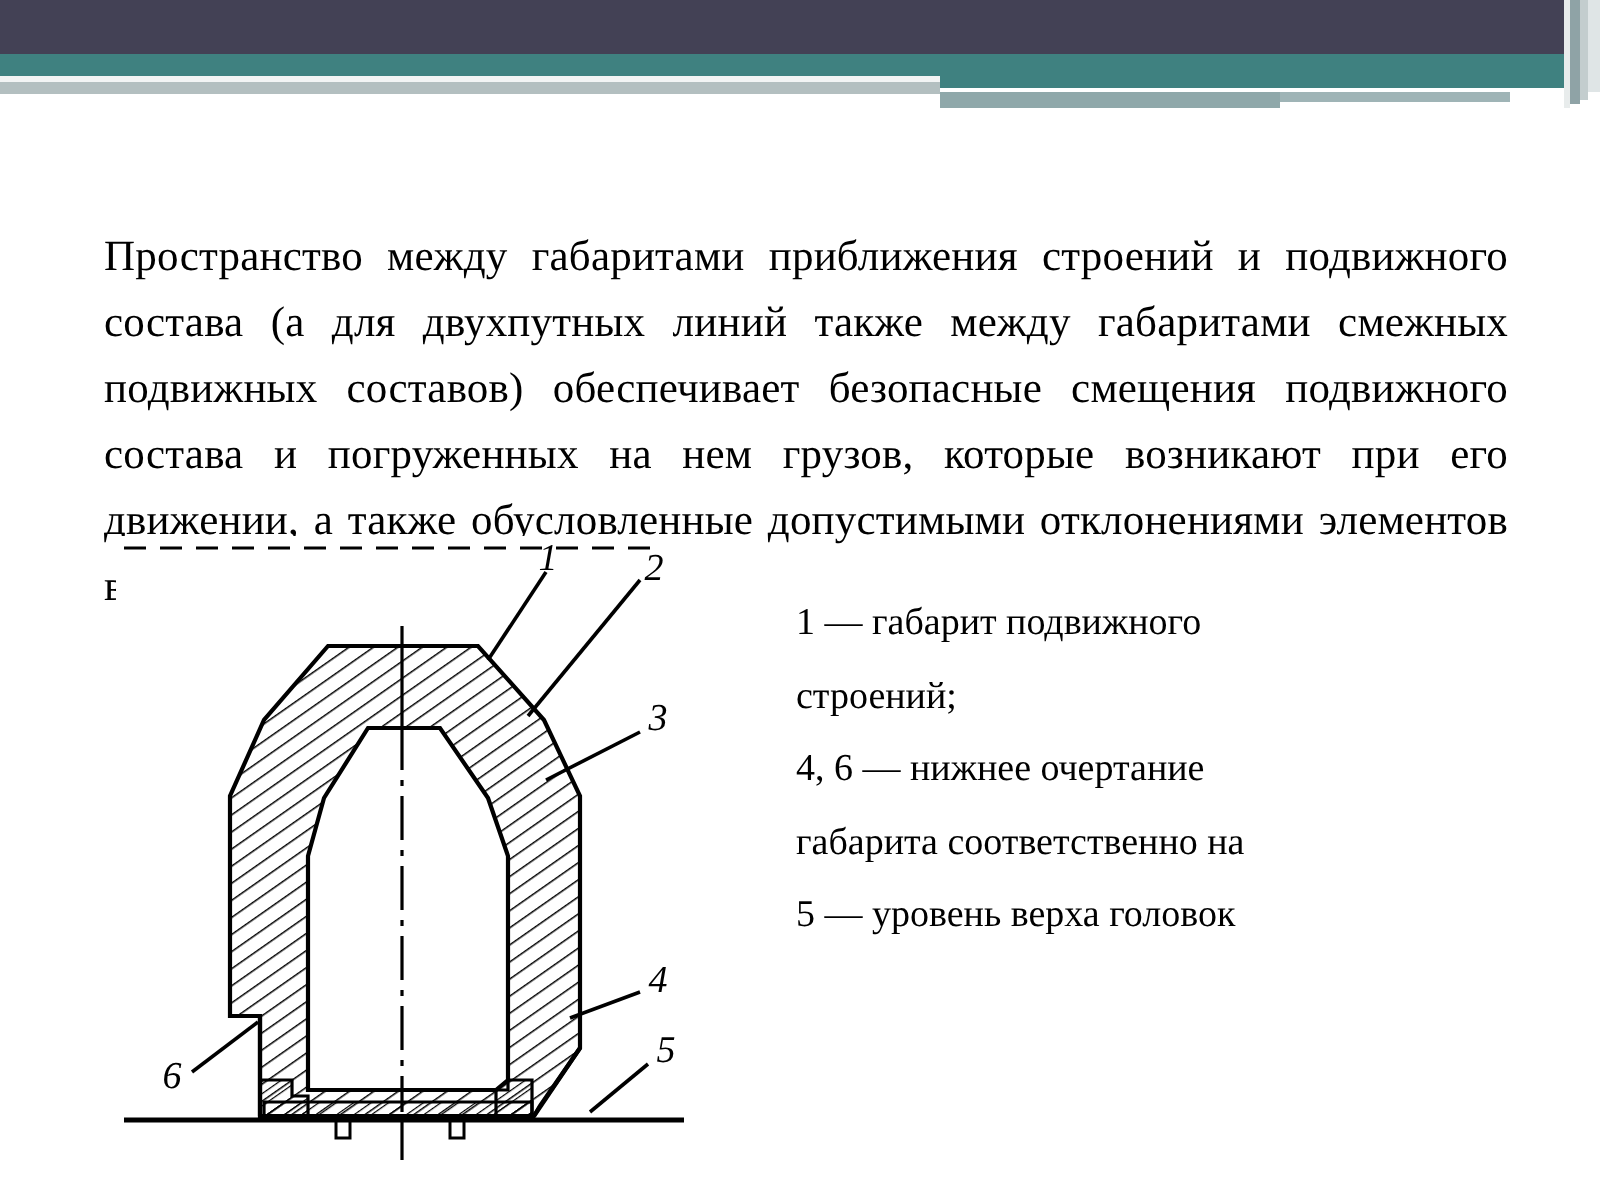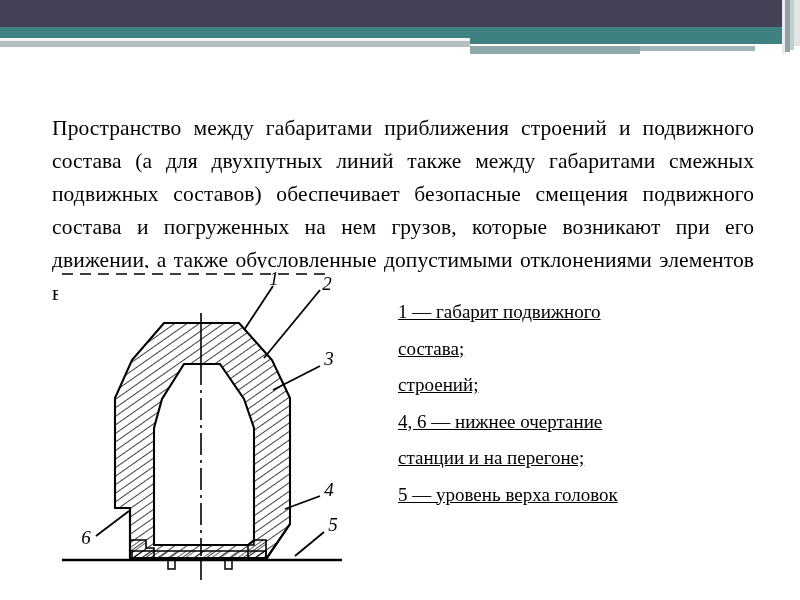--- a/index.html
+++ b/index.html
@@ -113,21 +113,20 @@
     position: absolute;
     left: 398px;
     top: 294px;
     width: 370px;
     font-size: 19px;
     line-height: 36.5px;
     background: #ffffff;
   }
   #legend .legend-line {
     white-space: pre-wrap;
-    text-decoration: underline;
   }
 </style>
 </head>
 <body>
 
 <div id="header-deco">
   <div class="band band-dark"></div>
   <div class="band band-teal"></div>
   <div class="band band-white-left"></div>
   <div class="band band-gray-left"></div>
@@ -193,18 +192,17 @@
     <text x="269" y="22" font-family="Liberation Serif, serif" font-size="19" font-style="italic" fill="#000000" text-anchor="middle">2</text>
     <text x="271" y="97" font-family="Liberation Serif, serif" font-size="19" font-style="italic" fill="#000000" text-anchor="middle">3</text>
     <text x="271" y="228" font-family="Liberation Serif, serif" font-size="19" font-style="italic" fill="#000000" text-anchor="middle">4</text>
     <text x="275" y="263" font-family="Liberation Serif, serif" font-size="19" font-style="italic" fill="#000000" text-anchor="middle">5</text>
     <text x="28" y="276" font-family="Liberation Serif, serif" font-size="19" font-style="italic" fill="#000000" text-anchor="middle">6</text>
   </svg>
 </div>
 
 <div id="legend">
   <div class="legend-line">1 — габарит подвижного</div>
-  <div class="legend-line">состава;</div>
   <div class="legend-line">строений;</div>
   <div class="legend-line">4, 6 — нижнее очертание</div>
-  <div class="legend-line">станции и на перегоне;</div>
+  <div class="legend-line">габарита соответственно на</div>
   <div class="legend-line">5 — уровень верха головок</div>
 </div>
 
 </body></html>

